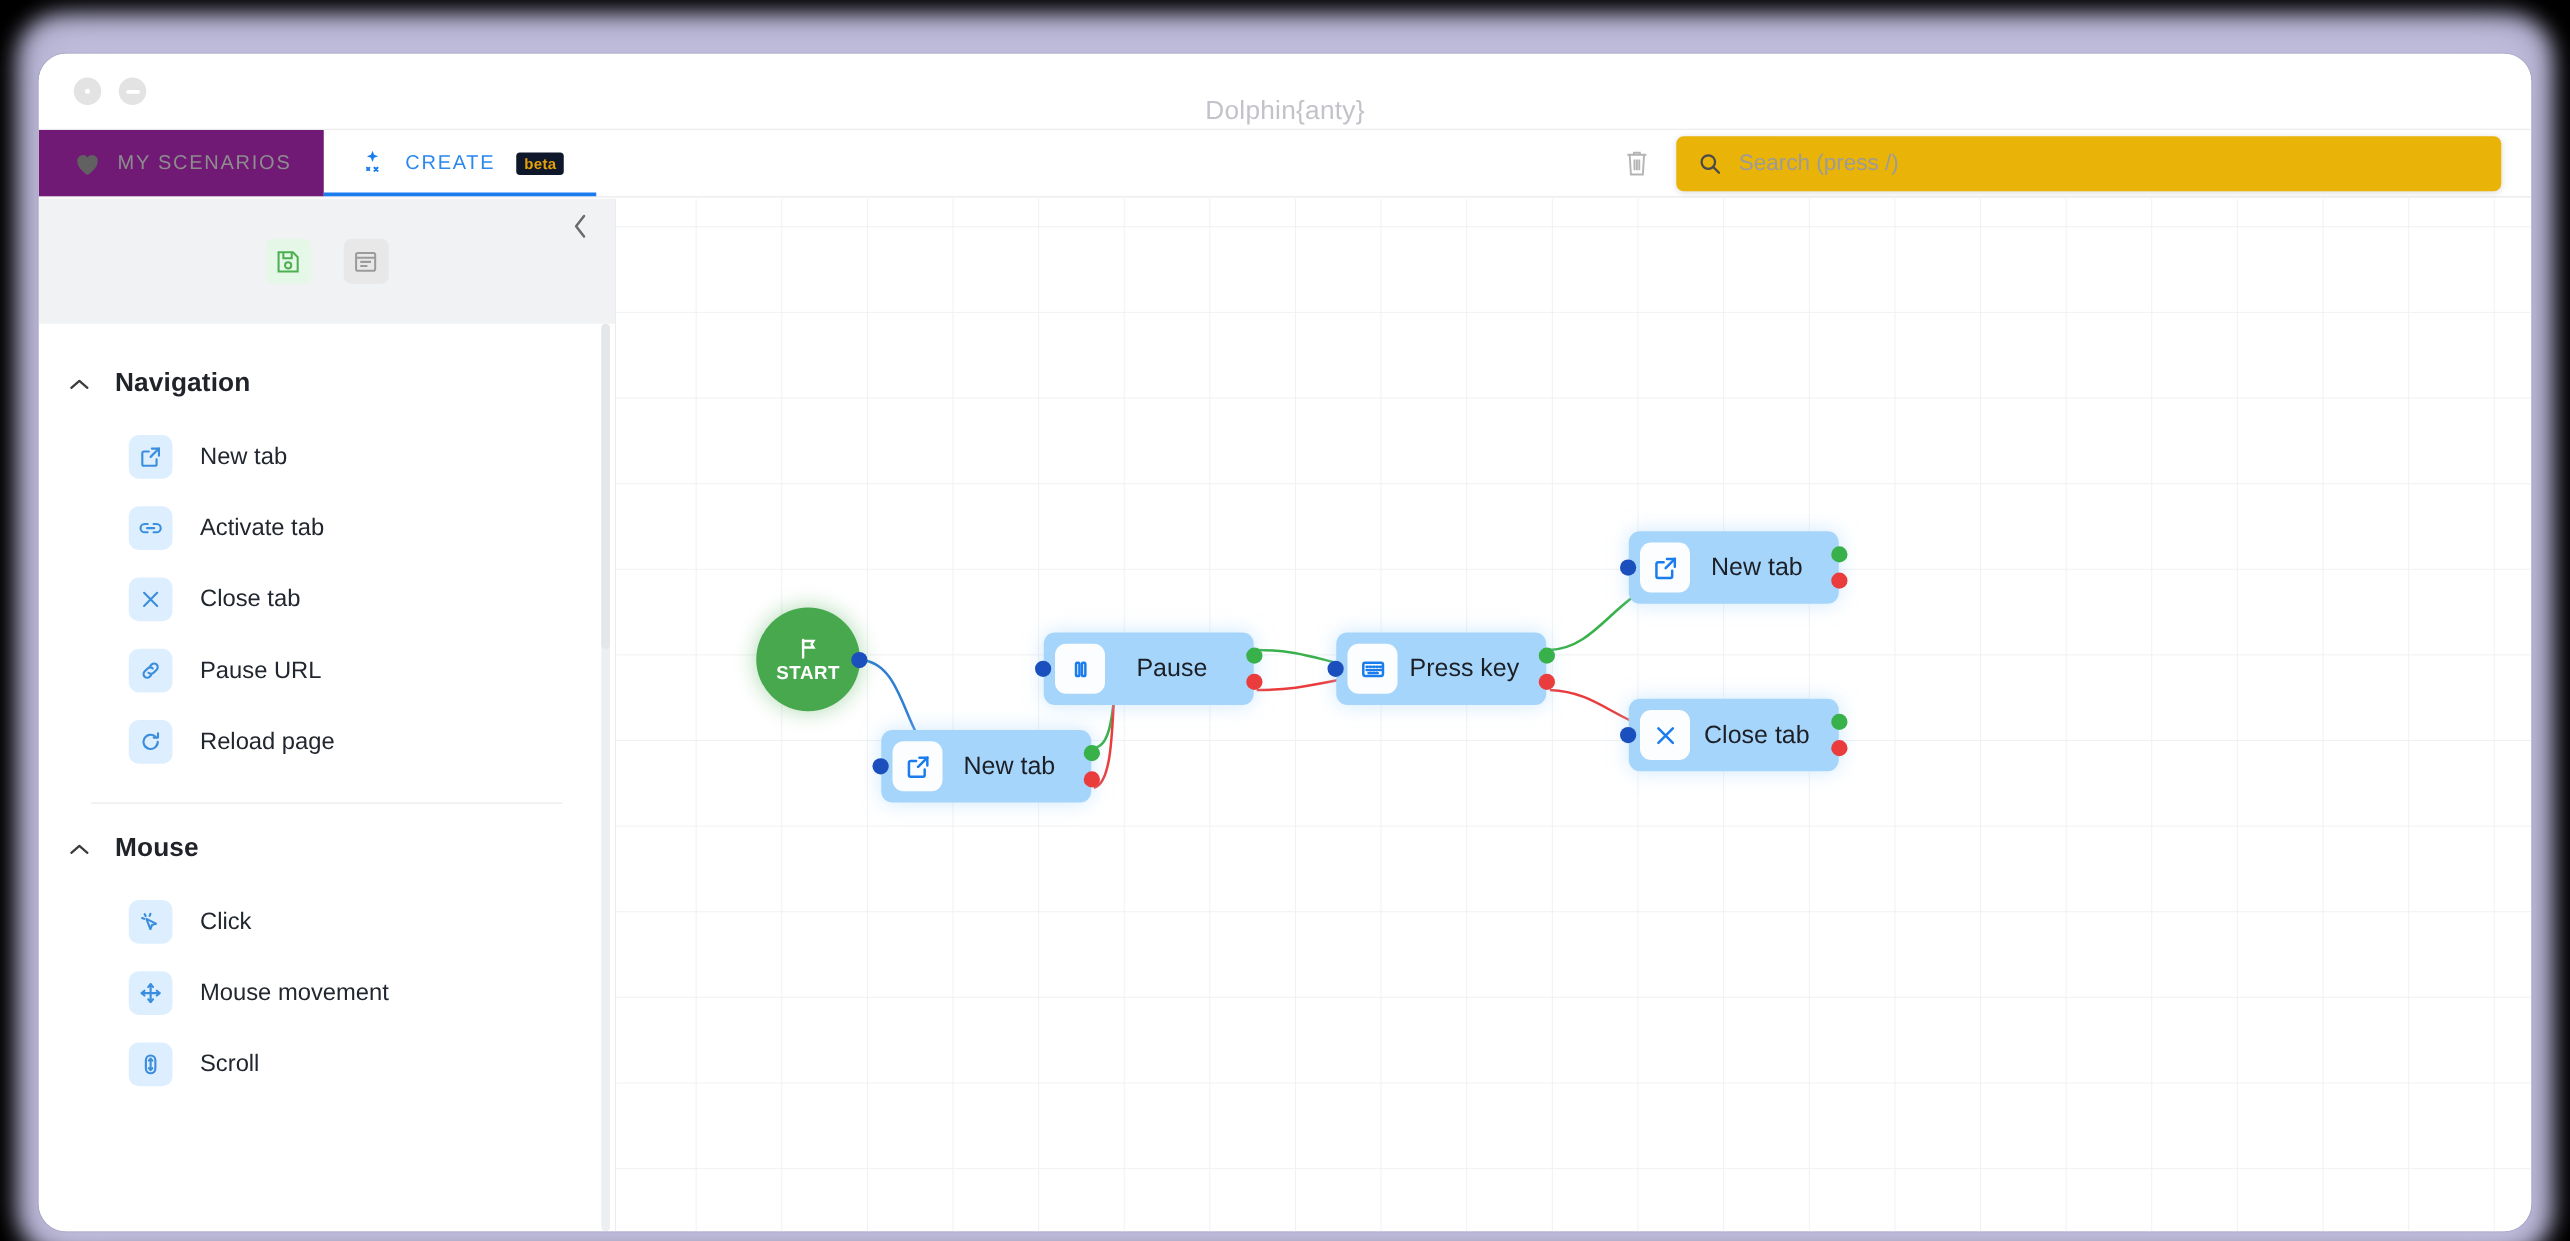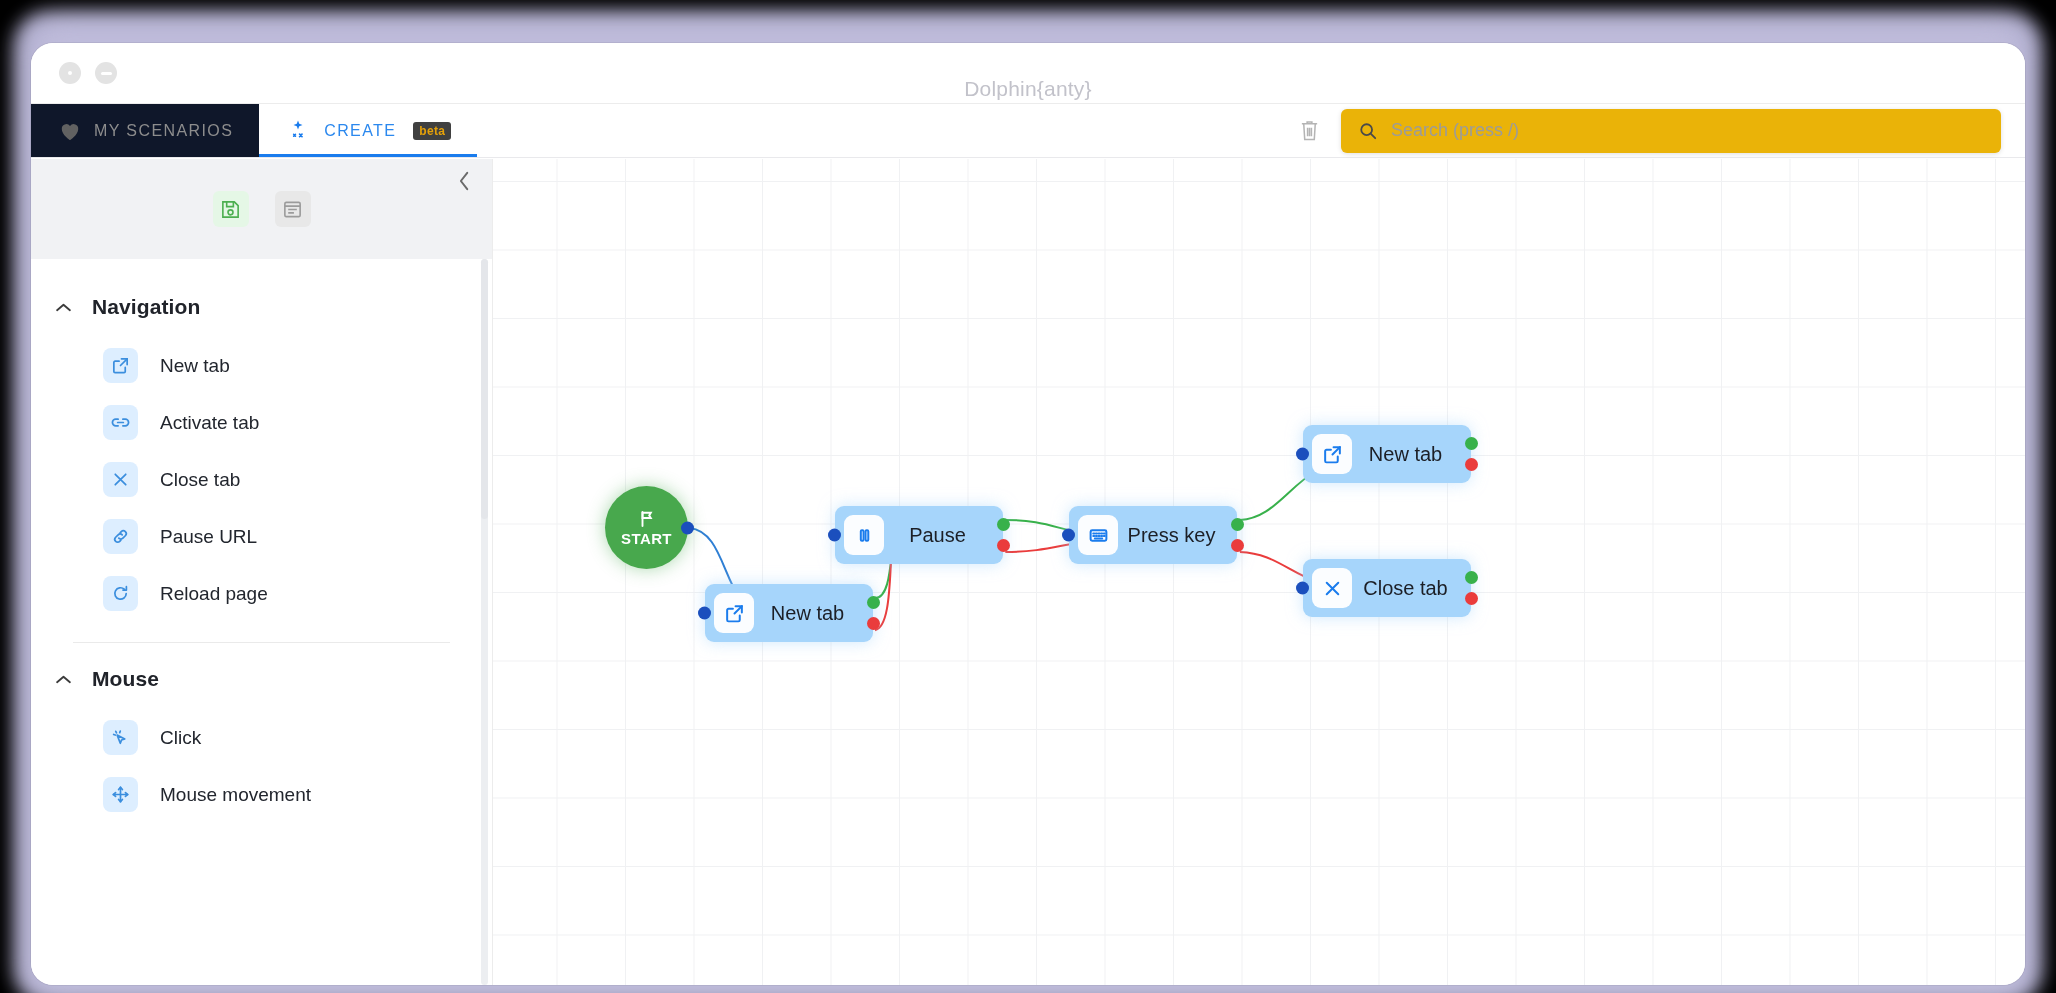--- a/index.html
+++ b/index.html
@@ -80,30 +80,30 @@
   }
   .tabs { display: flex; align-items: stretch; }
   .tab {
     display: flex; align-items: center; gap: 13px;
     padding: 0 26px 0 28px;
     cursor: pointer;
     position: relative;
     font-size: 16px;
     letter-spacing: 1.4px;
   }
-  .tab.inactive { background: #0f172a; color: #8d8d8d; font-weight: 400; }
+  .tab.inactive { background: #701a75; color: #8d8d8d; font-weight: 400; }
   .tab.active { color: #2b88ee; }
   .tab.active::after {
     content: ""; position: absolute; left: 0; right: 0; bottom: 0;
     height: 3px; background: #1a7ced;
   }
   .heart-icon { width: 22px; height: 20px; fill: #616161; display:block; }
   .sparkle-icon { width: 24px; height: 24px; display:block; }
   .badge-beta {
-    background: #404040; color: #e5a109;
+    background: #0f172a; color: #e5a109;
     font-size: 12px; font-weight: 700;
     padding: 2px 6px; border-radius: 3px;
     letter-spacing: .3px;
     margin-left: 4px;
     text-transform: lowercase;
   }
   .topbar-right {
     margin-left: auto;
     display: flex; align-items: center; gap: 0;
     padding-right: 24px;
@@ -442,20 +442,30 @@
             <div class="item">
               <span class="item-icon">
                 <svg width="19" height="19" viewBox="0 0 20 20">
                     <path d="M10 2.5v15M2.5 10h15" stroke-linecap="round"></path>
                     <path d="M10 2.5L8 4.8M10 2.5l2 2.3M10 17.5l-2-2.3M10 17.5l2-2.3M2.5 10l2.3-2M2.5 10l2.3 2M17.5 10l-2.3-2M17.5 10l-2.3 2" stroke-linecap="round" stroke-linejoin="round"></path>
                   </svg>
               </span>
               <span class="item-label">Mouse movement</span>
             </div>
 
+            <div class="item">
+              <span class="item-icon">
+                <svg width="19" height="19" viewBox="0 0 20 20">
+                    <rect x="6" y="2.5" width="8" height="15" rx="4"></rect>
+                    <path d="M10 6v8" stroke-linecap="round"></path>
+                    <path d="M10 5.2l-1.4 1.6M10 5.2l1.4 1.6M10 14.8l-1.4-1.6M10 14.8l1.4-1.6" stroke-linecap="round" stroke-linejoin="round"></path>
+                  </svg>
+              </span>
+              <span class="item-label">Scroll</span>
+            </div>
           </div>
         </div>
       </div>
 
       <div class="canvas">
 
         <svg class="edges" viewBox="0 0 1528 877" preserveAspectRatio="none">
           <defs>
             <marker id="ab" markerWidth="7" markerHeight="7" refX="6" refY="3.5" orient="auto">
                 <path d="M0,0 L7,3.5 L0,7" fill="none" stroke="#2f7fd4" stroke-width="1.2"></path>

